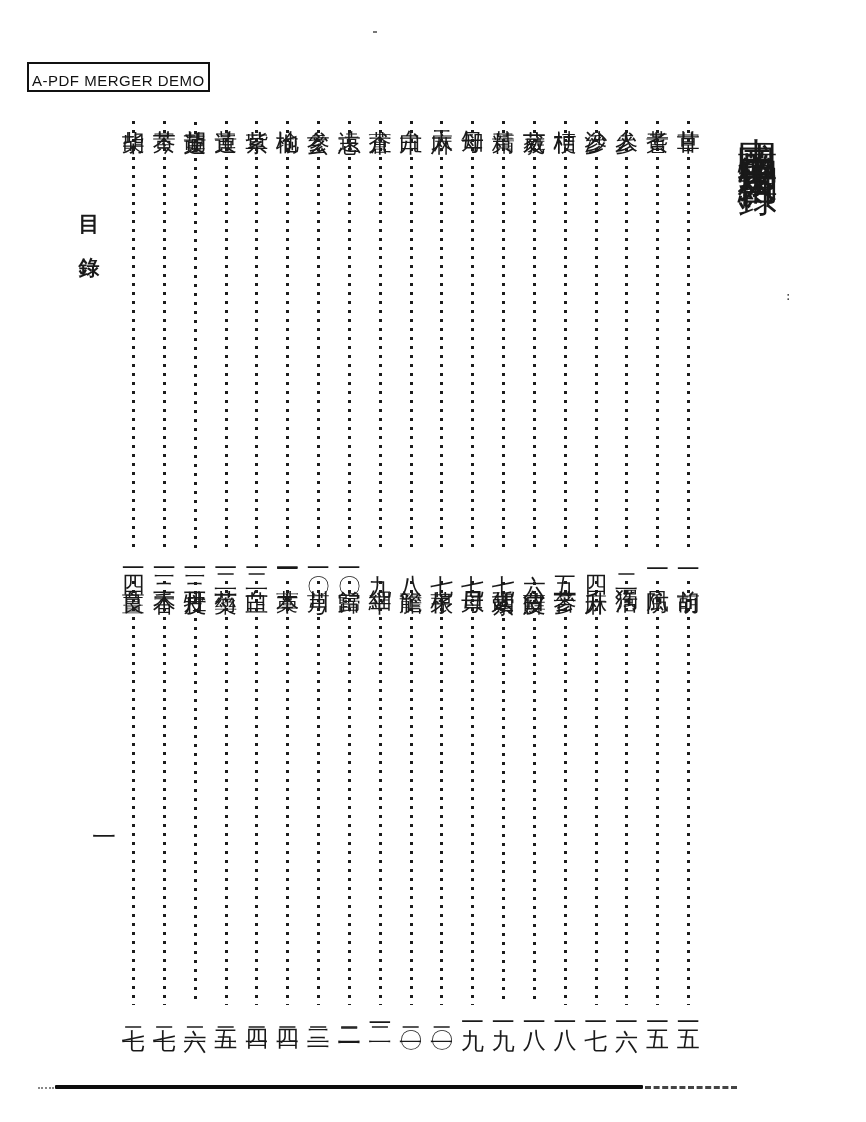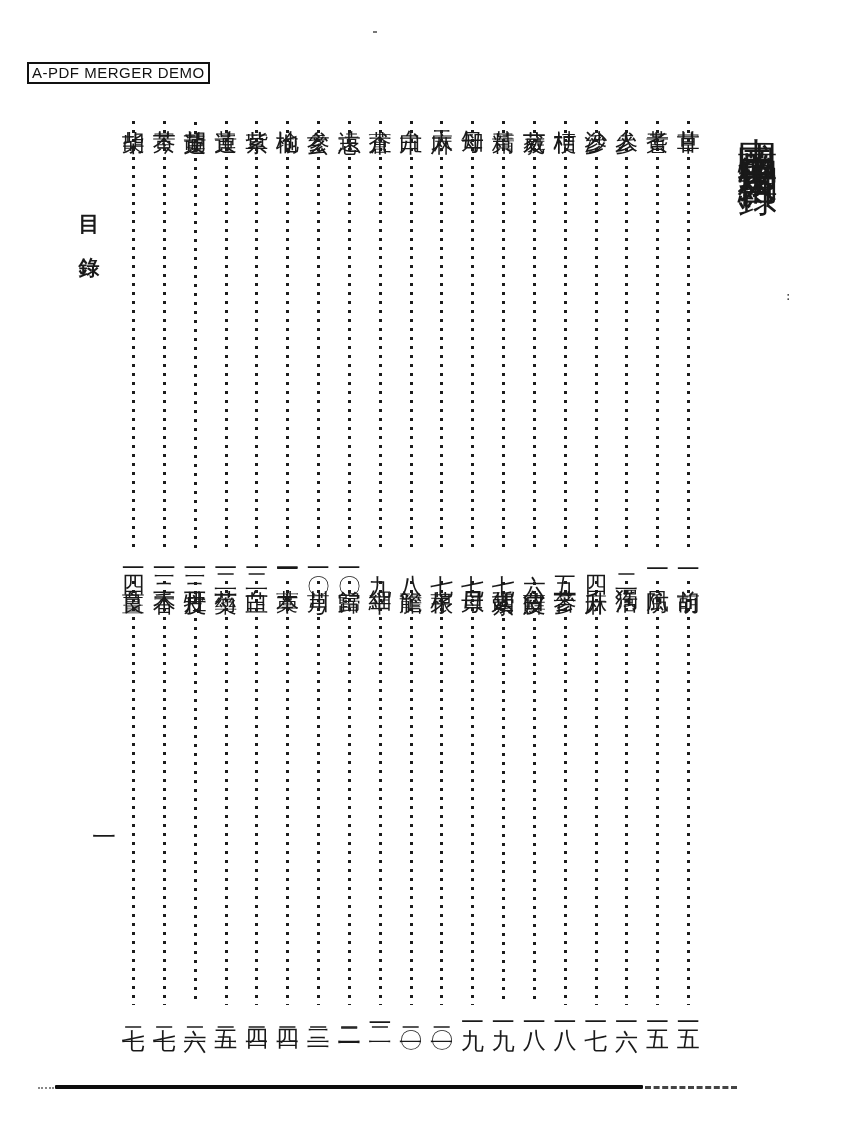--- a/index.html
+++ b/index.html
@@ -4,21 +4,21 @@
 <style>
   html,body{margin:0;padding:0;background:#fff;}
   body{
     width:866px;height:1122px;position:relative;overflow:hidden;
     font-family:"DejaVu Serif","Liberation Serif",serif;
     color:#191919;
   }
   
   .watermark{
     position:absolute;left:27px;top:62px;
-    border:2px solid #111;padding:0 3px 1px 3px;
+    border:2px solid #111;padding:8px 3px 1px 3px;
     font-family:"Liberation Sans","DejaVu Sans",sans-serif;
     font-size:15px;letter-spacing:.5px;color:#111;background:#fff;
   }
   
   .book-title{
     position:absolute;left:726px;top:106px;height:430px;width:52px;
     writing-mode:vertical-rl;text-orientation:upright;
     font-size:40px;letter-spacing:5px;line-height:1;
     font-weight:500;
   }

